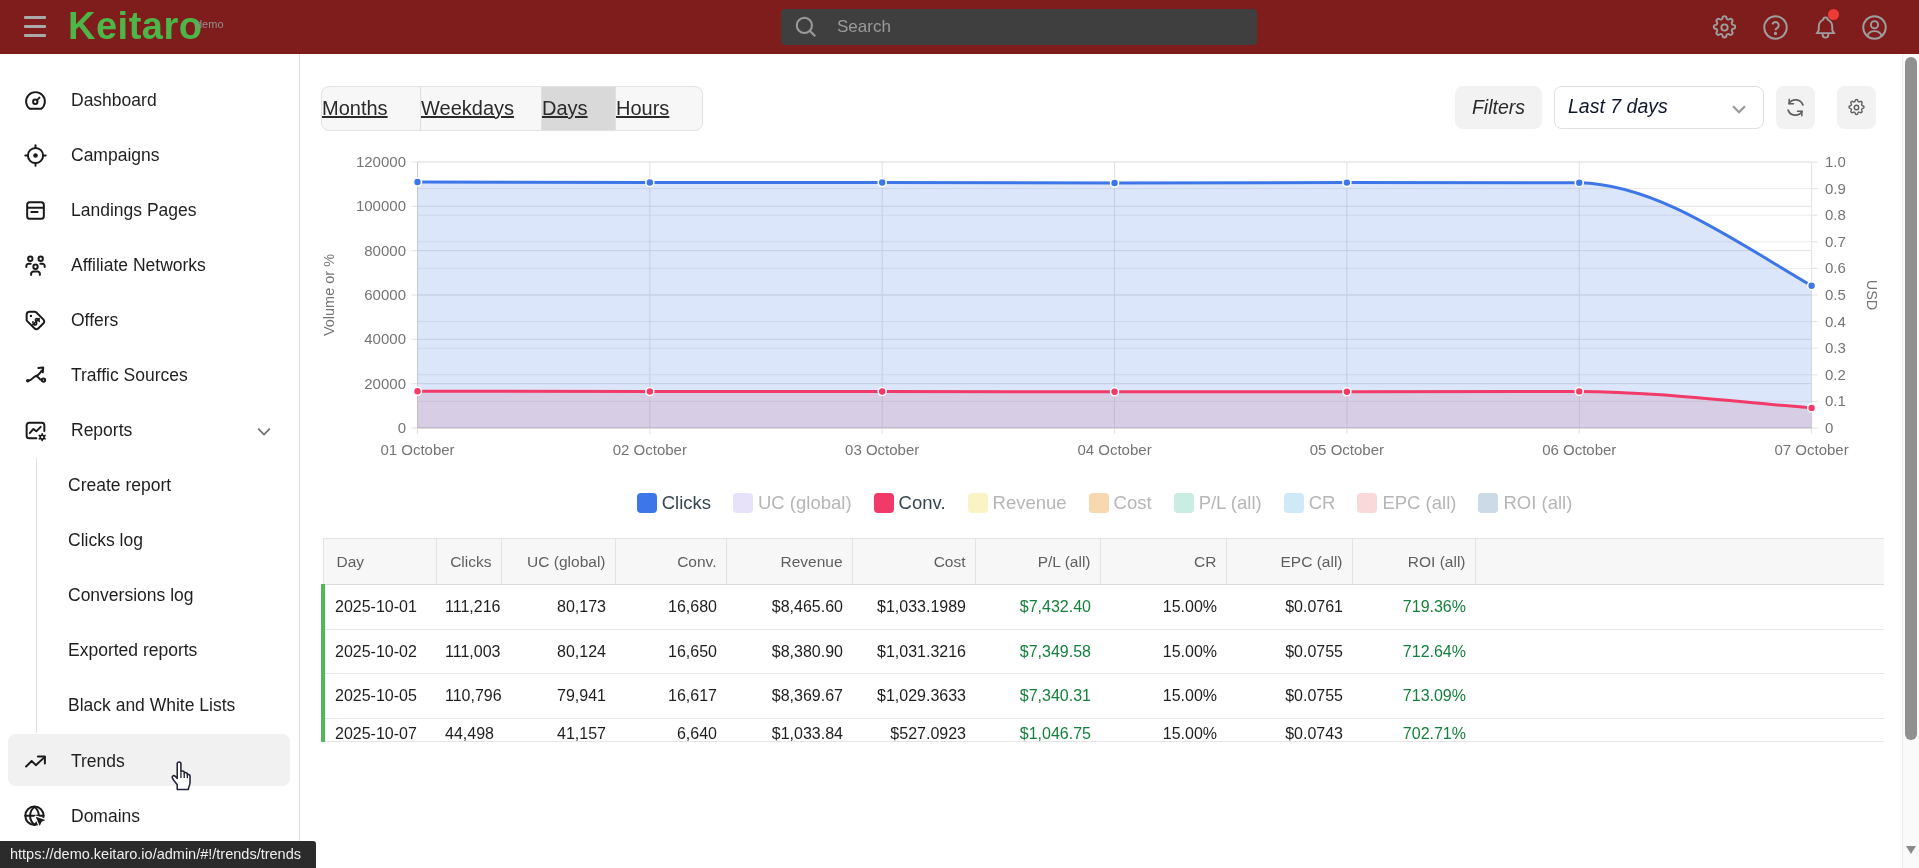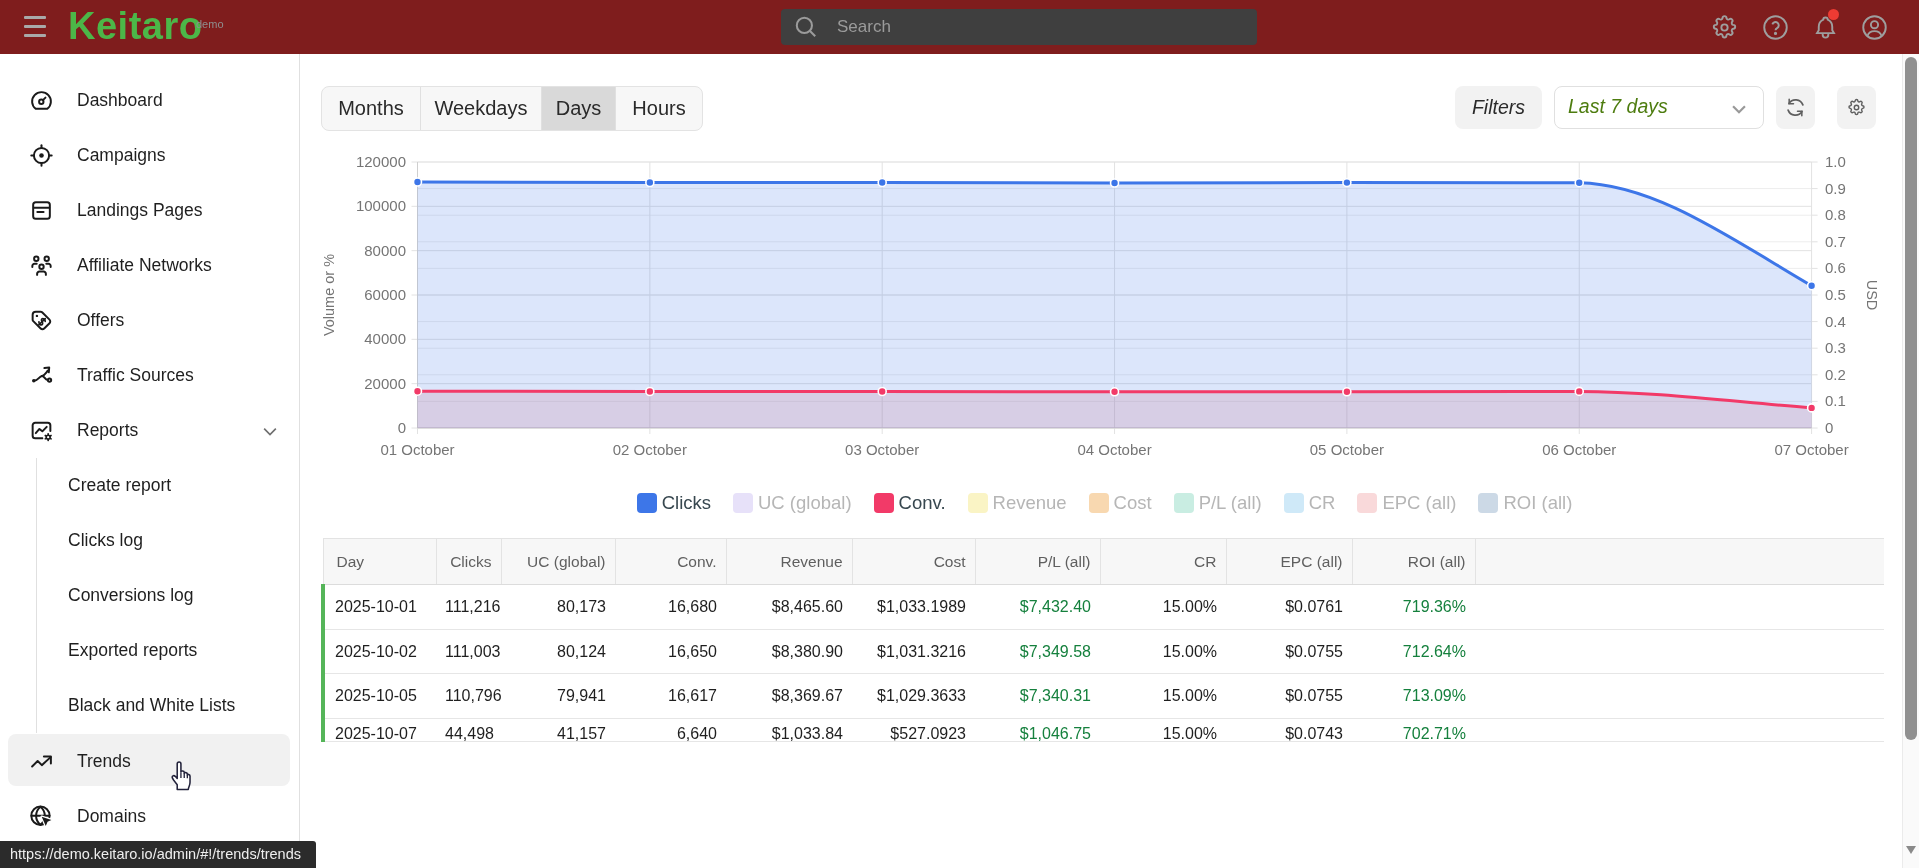--- a/index.html
+++ b/index.html
@@ -13,36 +13,36 @@
 #burger div { height:3px; background:#a9a9a9; border-radius:1px; margin-bottom:6px; }
 #logo { position:absolute; left:68px; top:5px; font-size:38px; font-weight:bold; color:#4cb748; letter-spacing:0.5px; }
 #demo { position:absolute; left:196px; top:18px; font-size:11px; color:#8f8f8f; }
 #search { position:absolute; left:733px; top:9px; width:476px; height:36px; background:#3f3f3f; border-radius:4px;margin-left:48px; }
 #search svg { position:absolute; left:12px; top:5px; }
 #search span { position:absolute; left:56px; top:8px; font-size:17px; color:#9b9b9b; }
 .topico { position:absolute; top:14px; }
 
 
 #sidebar { position:absolute; left:0; top:54px; width:300px; height:814px; background:#fff; border-right:1px solid #e0e0e0; }
-.mitem { position:absolute; left:0; width:300px; height:55px;margin-left:6px; }
+.mitem { position:absolute; left:0; width:300px; height:55px; }
 .mitem svg { position:absolute; left:23px; top:14px; }
 .mitem .lbl { position:absolute; left:71px; top:16px; font-size:17.5px; color:#1f1f1f; }
 .sitem { position:absolute; left:68px; font-size:17.5px; color:#1f1f1f; }
 #subline { position:absolute; left:36px; top:458px; width:1px; height:275px; background:#e0e0e0; }
 #hl { position:absolute; left:8px; top:734px; width:282px; height:52px; background:#f1f1f1; border-radius:8px; }
 
 
 .tabbar { position:absolute; left:321px; top:86px; height:45px; background:#f7f7f7; border:1px solid #e3e3e3; border-radius:8px; display:flex; overflow:hidden; }
-.tab { font-size:20px; color:#2a2a2a; line-height:43px; text-align:center; border-right:1px solid #e0e0e0;}
+.tab { font-size:20px; color:#2a2a2a; line-height:43px; border-right:1px solid #e0e0e0;text-decoration:underline;}
 .tab:last-child { border-right:none; }
 .tab.sel { background:#d9d9d9; }
 .btn { position:absolute; top:86px; height:43px; border-radius:8px; background:#f2f2f2;font-style:italic; }
 #filters { left:1455px; width:87px; font-size:19.5px; color:#2a2a2a; text-align:center; line-height:43px; }
 #datesel { left:1554px; width:210px; background:#fff; border:1px solid #e0e0e0; }
-#datesel .txt { position:absolute; left:13px; top:8px; font-size:19.5px; color:#4d7c0f; }
+#datesel .txt { position:absolute; left:13px; top:8px; font-size:19.5px; color:#0f172a; }
 #refreshb { left:1776px; width:39px; }
 #gearb { left:1837px; width:39px; }
 
 
 #chart { position:absolute; left:300px; top:140px; }
 #legend { position:absolute; left:300px; top:492px; width:1609px; display:flex; justify-content:center; }
 .litem { display:flex; align-items:center; margin:0 11px; }
 .lsw { width:20px; height:20px; border-radius:4px; margin-right:5px; }
 .ltxt { font-size:18.5px; color:#b6b6b6; }
 .ltxt.on { color:#37474f; }

